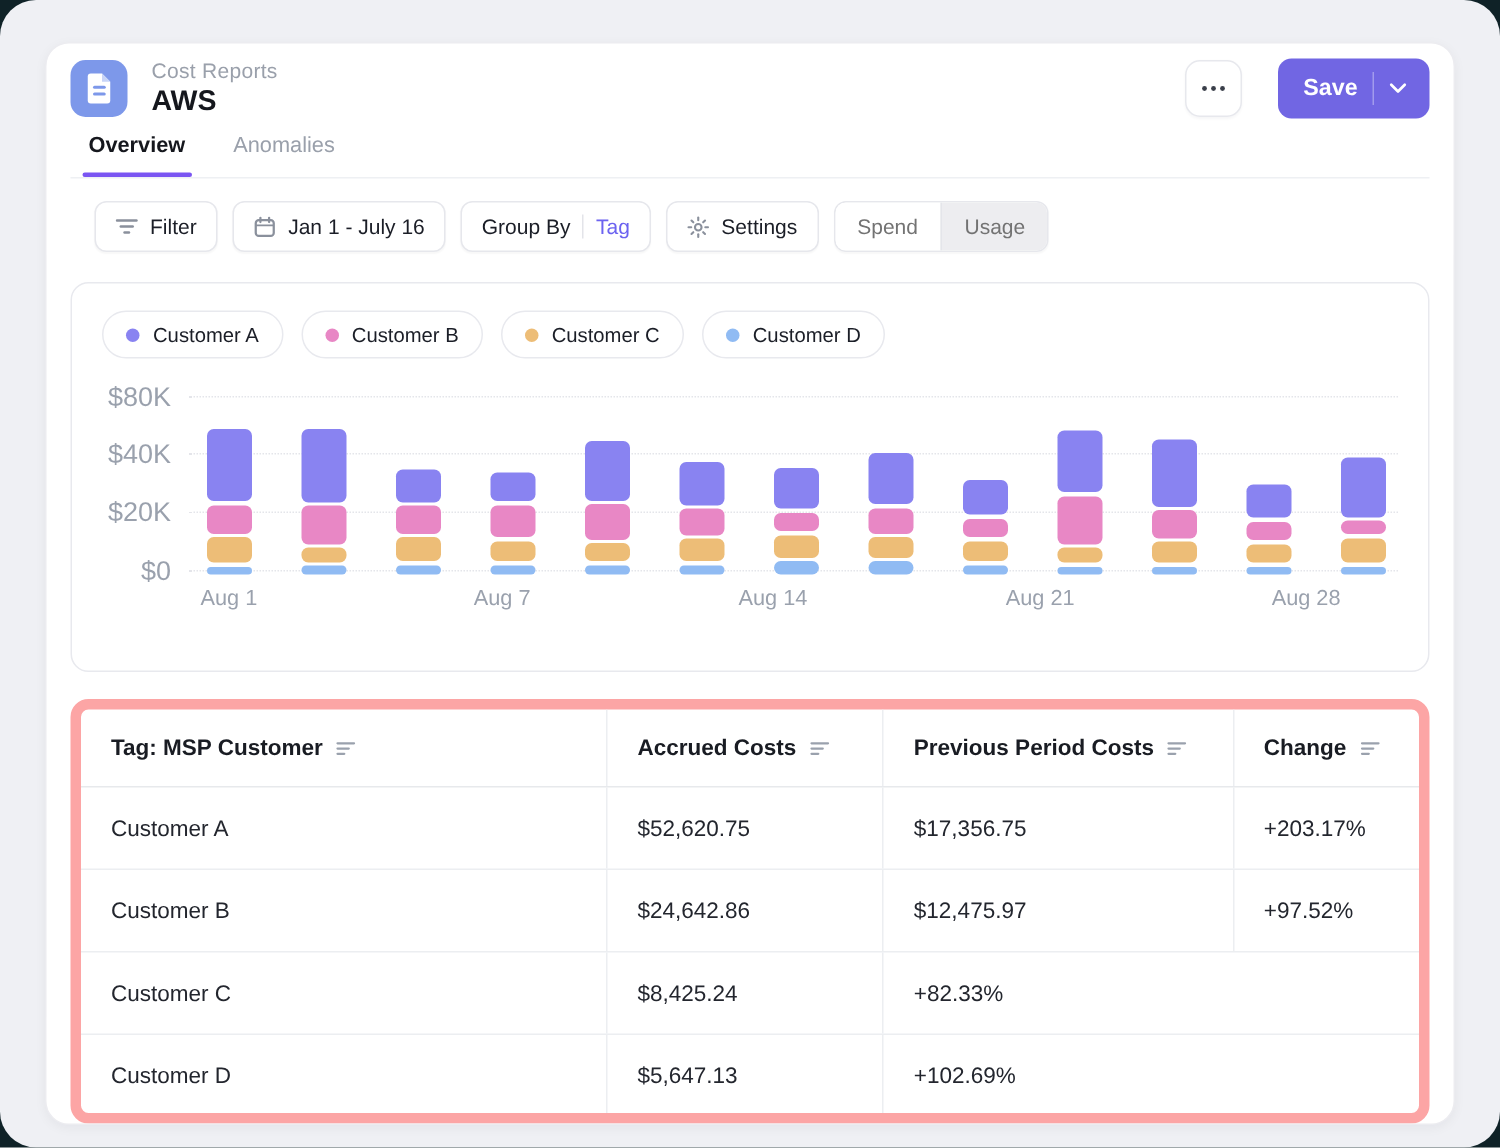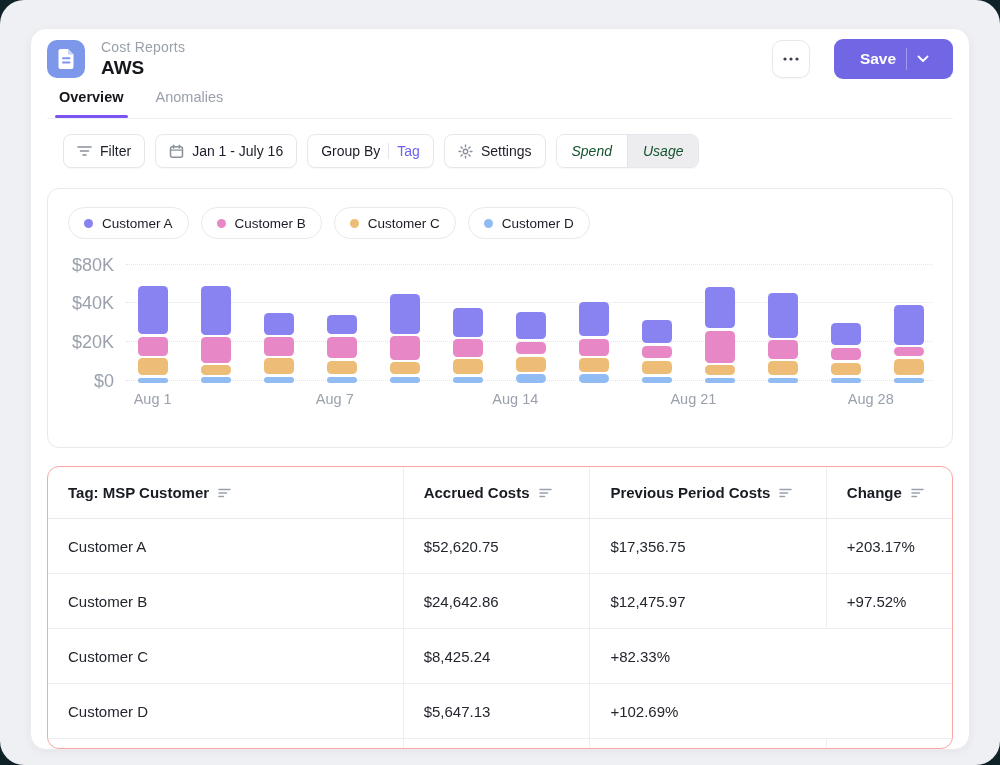--- a/index.html
+++ b/index.html
@@ -36,21 +36,21 @@
   .title-block { margin-left:16px; }
   .breadcrumb { font-size:14px; color:#9aa0ab; letter-spacing:.2px; }
   .page-title { font-size:19px; font-weight:700; color:#15171d; margin-top:2px; }
   .header-spacer { flex:1; }
   .ellipsis-btn {
     width:38px; height:38px; background:#fff; border:1px solid #e7e8ed;
     border-radius:10px; display:flex; align-items:center; justify-content:center;
     box-shadow:0 1px 2px rgba(16,24,40,.04); cursor:pointer;
   }
   .save-btn {
-    margin-left:24px; height:40px; width:119px;
+    margin-left:24px; height:40px; width:101px;
     background:#7166e3; border:none; border-radius:9px;
     display:flex; align-items:center; justify-content:center;
     color:#fff; cursor:pointer;
   }
   .save-label { font-size:15.5px; font-weight:600; color:#fff; padding:0 10px 0 14px; }
   .save-divider { width:1px; height:22px; background:rgba(255,255,255,.35); }
   .save-caret { padding:0 12px 0 10px; display:flex; align-items:center; }
   
   .tabs-row { margin-top:8px; height:30px; display:flex; gap:32px; border-bottom:1px solid #eef0f3; padding:0 12px; }
   .tab { position:relative; font-size:14.5px; color:#9aa0ab; padding-bottom:12px; cursor:pointer; }
@@ -66,21 +66,21 @@
     border:1px solid #e6e7ec; border-radius:8px; padding:0 13px;
     font-size:14px; color:#1b1e27; box-shadow:0 1px 1px rgba(16,24,40,.03);
     cursor:pointer;
   }
   .mini-divider { width:1px; height:16px; background:#e3e4e9; }
   .tag-value { color:#6c63f0; }
   .segmented {
     display:flex; border:1px solid #e6e7ec; border-radius:8px; overflow:hidden;
     box-shadow:0 1px 1px rgba(16,24,40,.03);
   }
-  .segment { display:flex; align-items:center; padding:0 15px; font-size:14px; color:#14532d; cursor:pointer;font-style:italic; }
+  .segment { display:flex; align-items:center; padding:0 15px; font-size:14px; color:#737373; cursor:pointer; }
   .segment.on  { background:#fff; }
   .segment.off { background:#ededf0; border-left:1px solid #e4e5ea; }
   
   .chart-card {
     margin-top:20px; height:260px; background:#fff;
     border:1px solid #e8e9ee; border-radius:12px;
     padding:18px 20px 0 20px;
   }
   .legend-row { display:flex; gap:12px; height:32px; }
   .legend-pill {
@@ -104,21 +104,21 @@
   .bar-col { width:30px; height:100%; position:relative; }
   .bar-seg { position:absolute; left:0; width:30px; border-radius:4.5px; }
   .x-axis-row { margin-left:58px; position:relative; height:26px; margin-top:6px; }
   .x-tick {
     position:absolute; transform:translateX(-50%); top:2px;
     font-size:14.5px; color:#9aa1ad; white-space:nowrap;
   }
   
   .table-card {
     margin-top:18px; height:283px; background:#fff;
-    border:1px solid #fca5a5; border-radius:12px; overflow:hidden;
+    border:7px solid #fca5a5; border-radius:12px; overflow:hidden;
   }
   .t-row { display:grid; grid-template-columns:357fr 188fr 238fr 127fr; }
   .t-head { height:52px; border-bottom:1px solid #e7e9ec; }
   .t-body-row { height:55px; border-bottom:1px solid #eceef1; }
   .t-body-row:last-child { border-bottom:none; }
   .t-cell {
     display:flex; align-items:center; gap:9px; padding-left:20px;
     font-size:15px; color:#23262e; overflow:hidden; white-space:nowrap;
   }
   .t-cell.head { font-weight:600; color:#191c23; }

